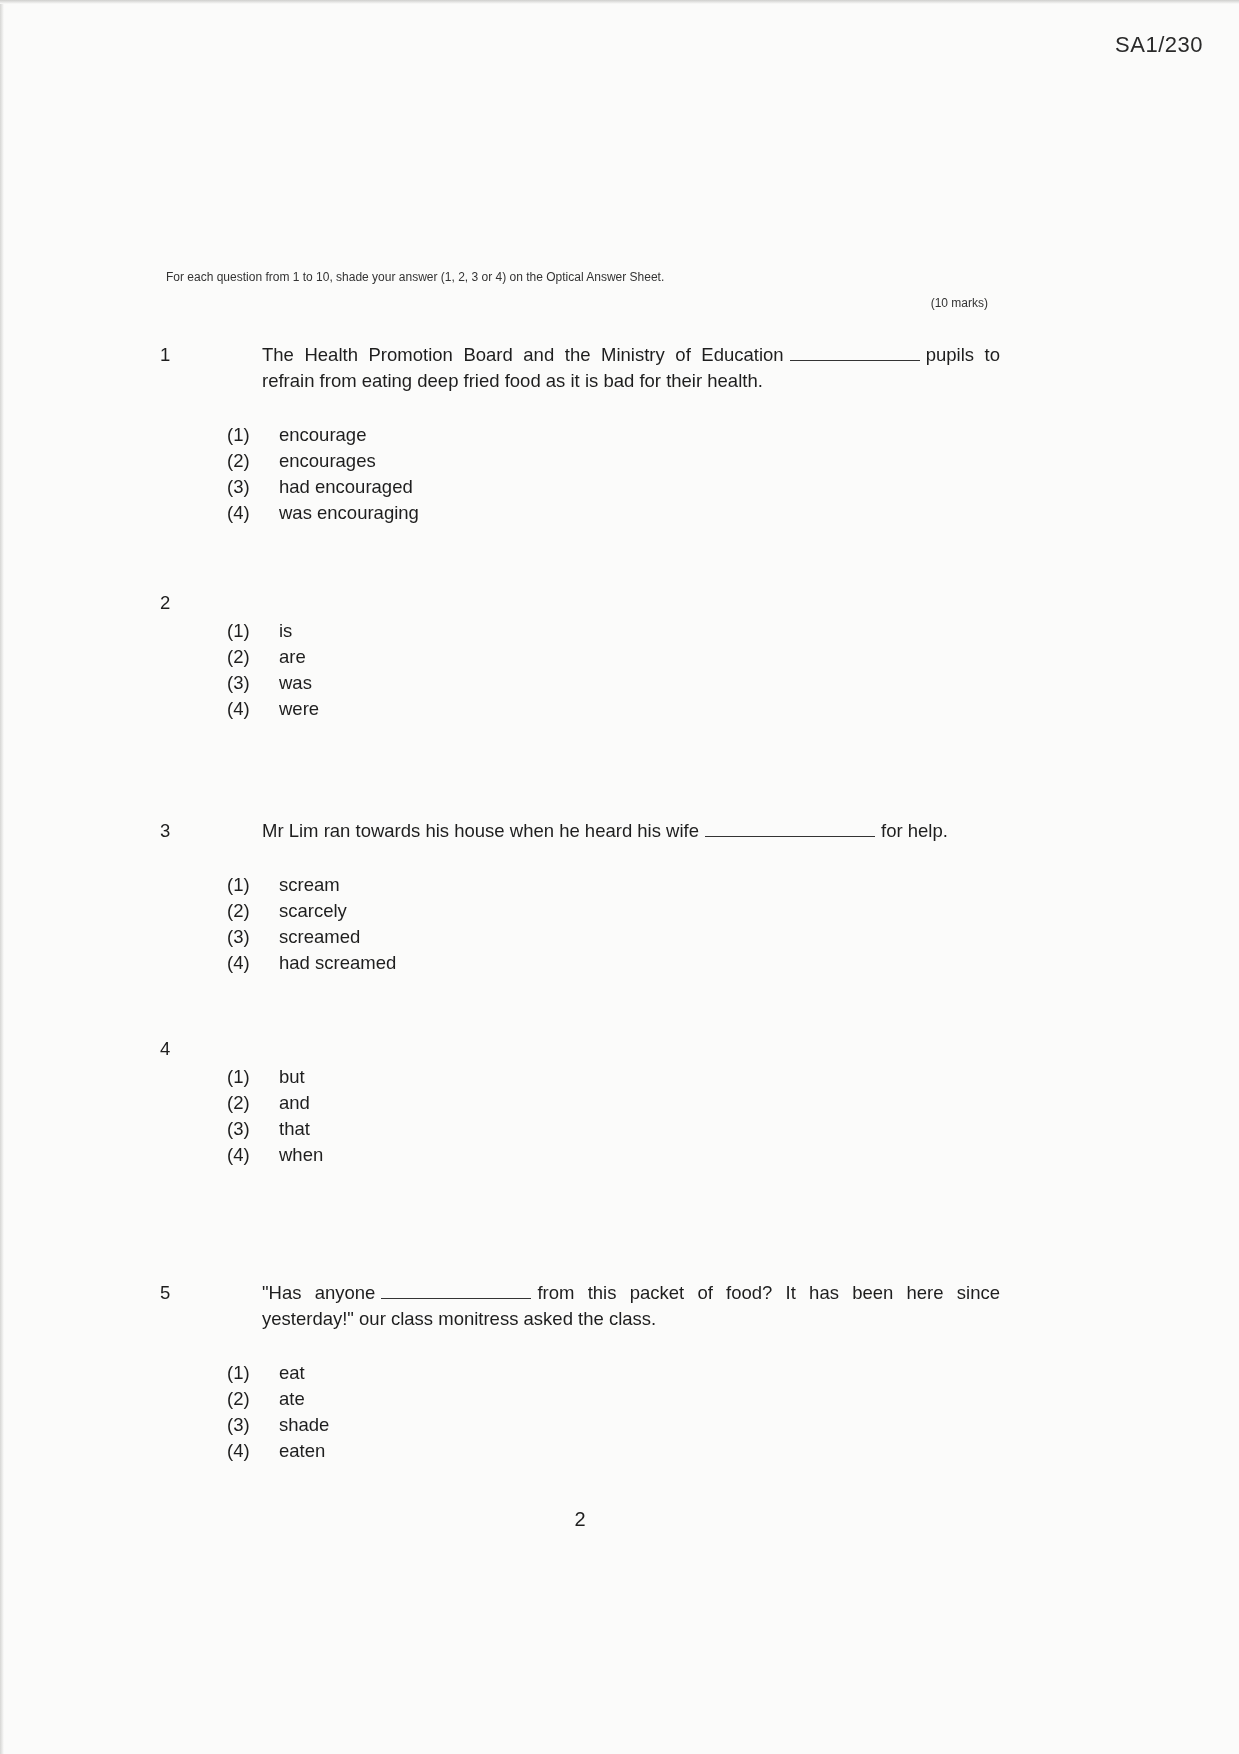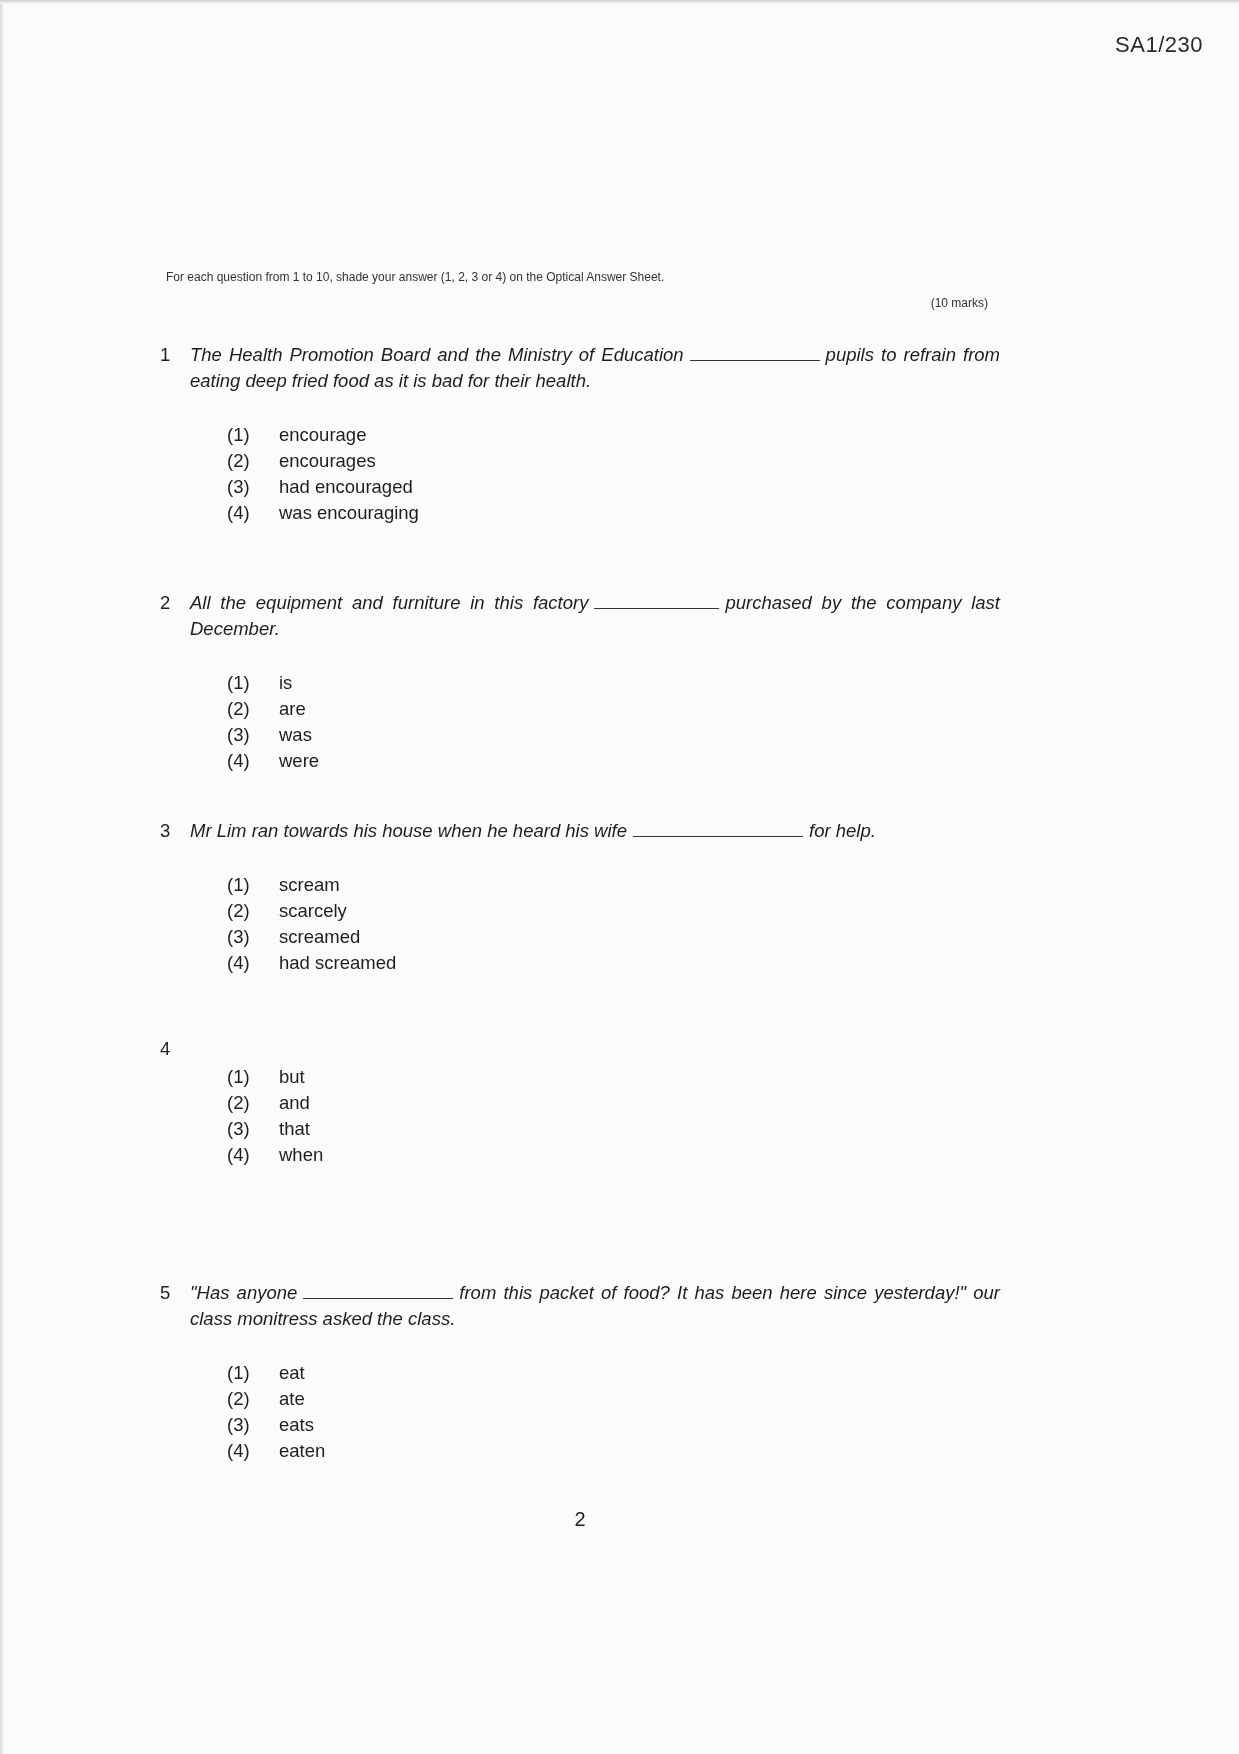--- a/index.html
+++ b/index.html
@@ -16,21 +16,21 @@
     .instructions {
       position: absolute; left: 166px; top: 264px; width: 834px;
       font-size: 12px; line-height: 26px; color: #333;
     }
     .marks { position: absolute; right: 12px; top: 26px; }
     .question {
       position: absolute; left: 160px; width: 840px;
       font-size: 18.5px; line-height: 26px;
     }
     .q-num { position: absolute; left: 0; top: 0; width: 30px; }
-    .q-text { margin-left: 30px; text-align: justify; font-style: italic; }
+    .q-text { margin-left: 102px; text-align: justify; }
     .blank {
       display: inline-block; border-bottom: 1.5px solid #333;
       height: 18px; vertical-align: baseline; margin: 0 6px;
     }
     .options { margin-left: 67px; margin-top: 28px; }
     .option { height: 26px; position: relative; }
     .opt-num { position: absolute; left: 0; }
     .opt-text { position: absolute; left: 52px; }
     .page-number {
       position: absolute; left: 0; width: 1160px; text-align: center;
@@ -78,23 +78,20 @@
       </div>
     <div class="option">
         <span class="opt-num">(4)</span>
         <span class="opt-text">was encouraging</span>
       </div>
   </div>
 </div>
 
 <div class="question" style="top:590px;">
   <span class="q-num">2</span>
-  <div class="q-text">
-    <span>All the equipment and furniture in this factory</span><span class="blank" style="width:125px"></span><span>purchased by the company last December.</span>
-  </div>
   <div class="options">
     <div class="option">
         <span class="opt-num">(1)</span>
         <span class="opt-text">is</span>
       </div>
     <div class="option">
         <span class="opt-num">(2)</span>
         <span class="opt-text">are</span>
       </div>
     <div class="option">
@@ -164,21 +161,21 @@
     <div class="option">
         <span class="opt-num">(1)</span>
         <span class="opt-text">eat</span>
       </div>
     <div class="option">
         <span class="opt-num">(2)</span>
         <span class="opt-text">ate</span>
       </div>
     <div class="option">
         <span class="opt-num">(3)</span>
-        <span class="opt-text">eats</span>
+        <span class="opt-text">shade</span>
       </div>
     <div class="option">
         <span class="opt-num">(4)</span>
         <span class="opt-text">eaten</span>
       </div>
   </div>
 </div>
 
 <div class="page-number">2</div>
 

